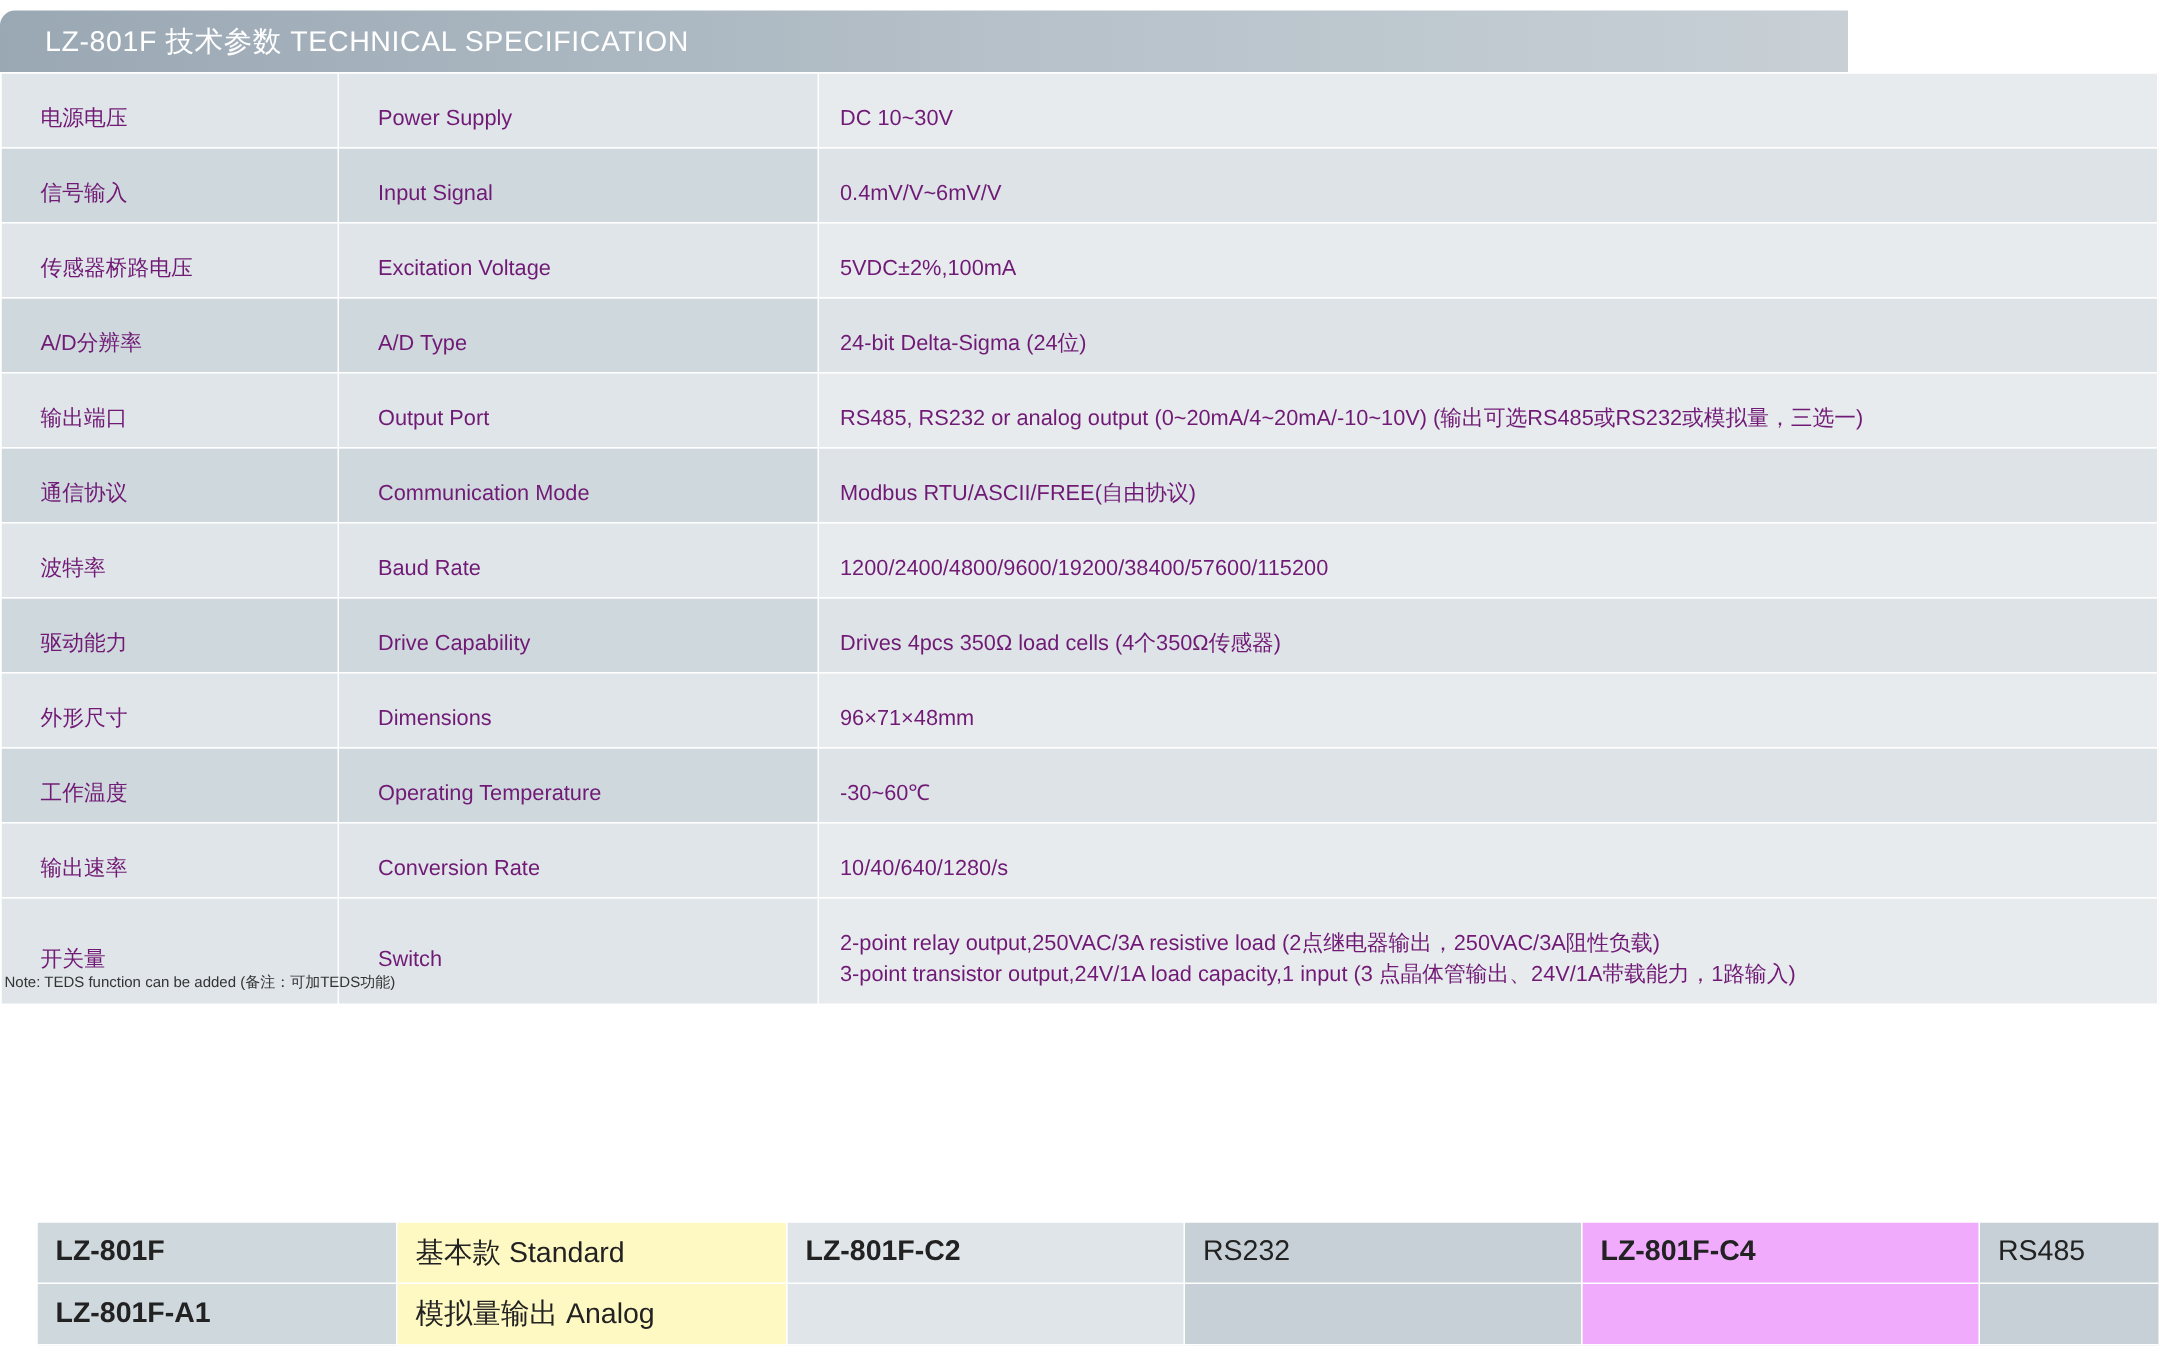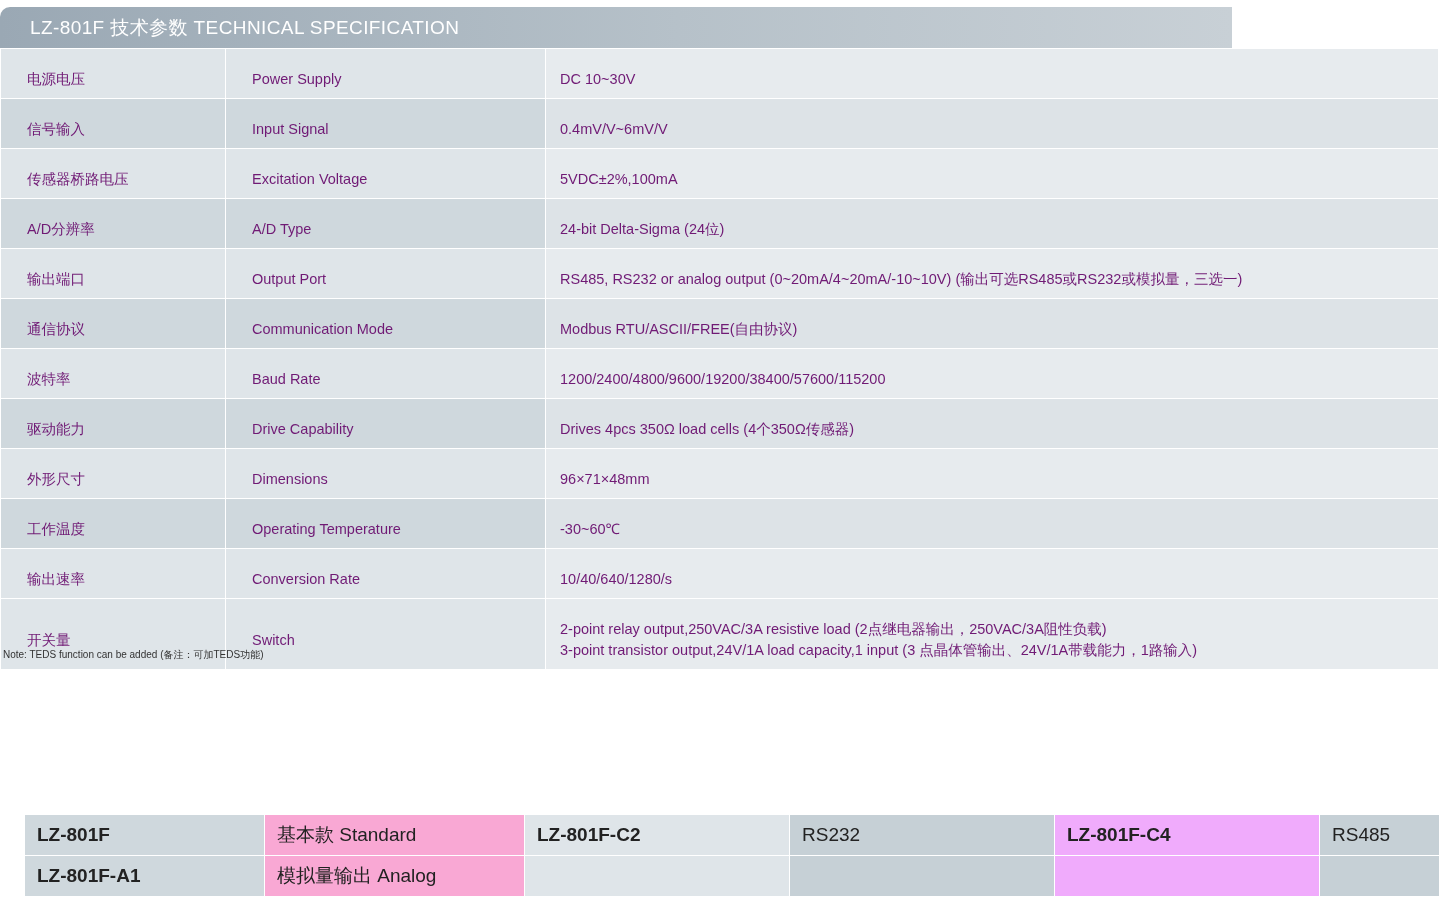--- a/index.html
+++ b/index.html
@@ -100,21 +100,21 @@
     border: 1px solid #ffffff;
     height: 34px;
     font-size: 19px;
     color: #222222;
     padding: 3px 12px;
     vertical-align: middle;
     background: #cfd8dd;
   }
   table.order td.code { font-weight: bold; }
   table.order td.c1 { width: 215px; }
-  table.order td.c2 { width: 235px; background: #f9a8d4; }
+  table.order td.c2 { width: 235px; background: #fef9c3; }
   table.order td.c3 { width: 240px; background: #dfe5e9; }
   table.order td.c4 { width: 240px; background: #c6d0d6; }
   table.order td.c5 { width: 240px; background: #f0abfc; }
   table.order td.c6 { width: 240px; background: #c6d0d6; }
 </style>
 </head>
 <body>
 
 <div class="page">
 

